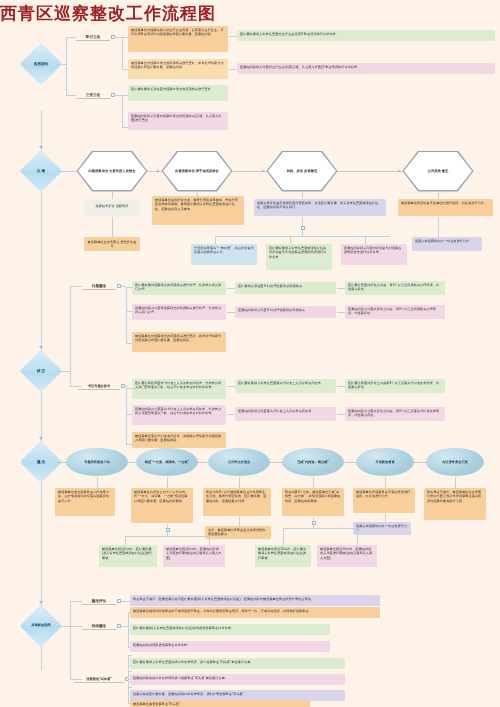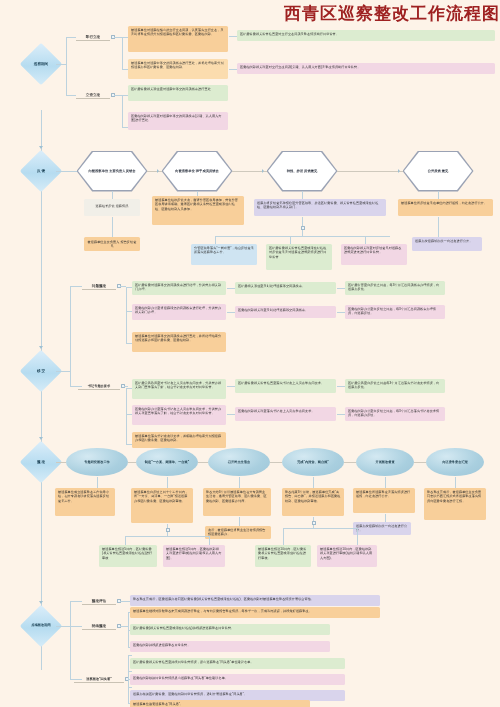--- a/index.html
+++ b/index.html
@@ -9,21 +9,21 @@
     font-family:"Liberation Sans","DejaVu Sans",sans-serif;
     color:#2f2f2f;
     overflow:hidden;
     position:relative;
   }
   #stage{position:relative;width:500px;height:707px;}
 
   
   .title{
     position:absolute;left:0;top:2px;width:500px;
-    text-align:right;
+    text-align:left;
     font-size:17px;font-weight:bold;letter-spacing:1px;
     color:#9e2121;
     font-family:"DejaVu Serif","Liberation Serif",serif;
   }
 
   
   .node{
     position:absolute;
     box-sizing:border-box;
     font-size:3.1px;

